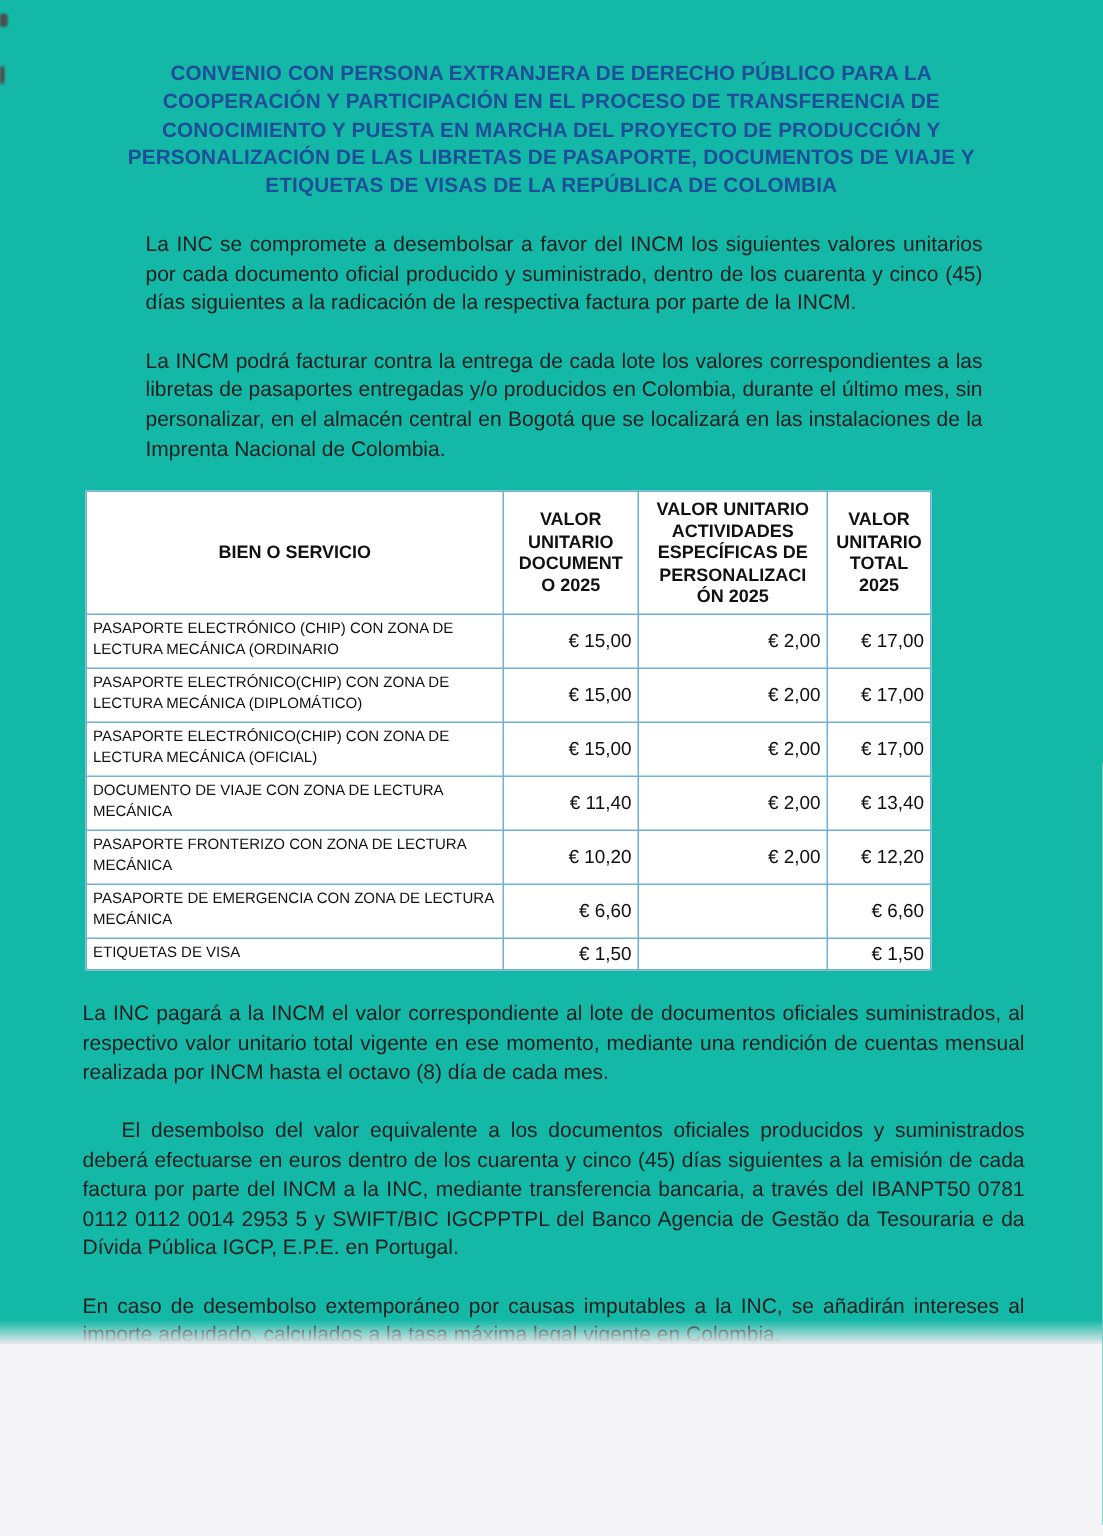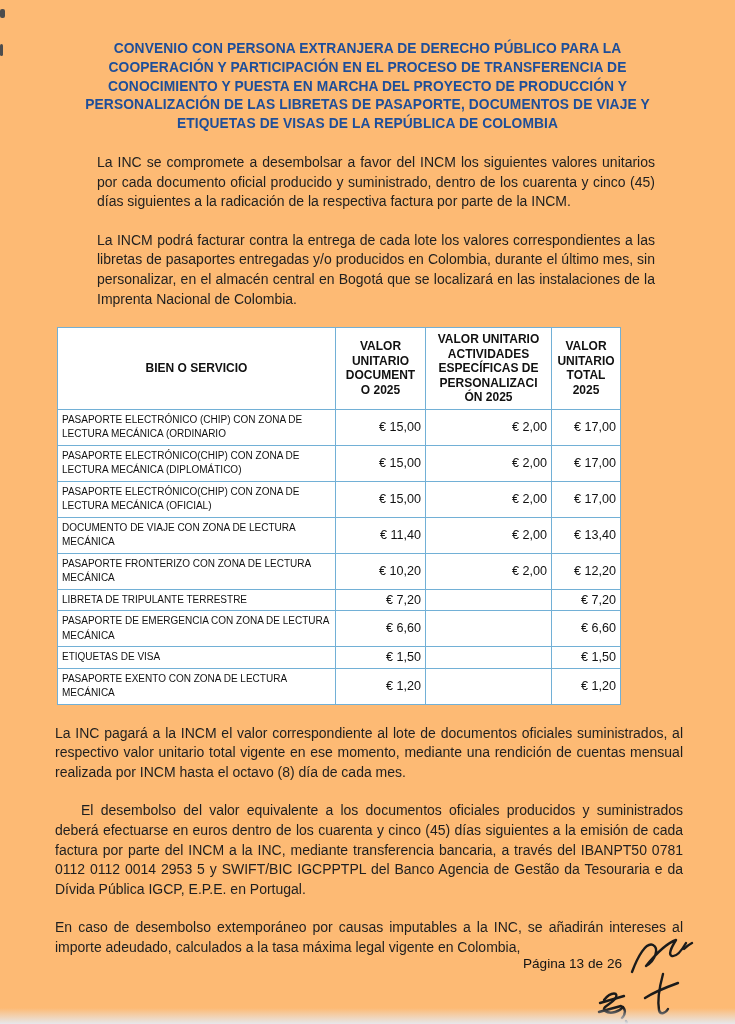--- a/index.html
+++ b/index.html
@@ -9,22 +9,22 @@
   }
   *{box-sizing:border-box;}
   html,body{margin:0;padding:0;}
   body{
     width:735px;height:1024px;
     font-family:"Liberation Sans", sans-serif;
     background:#f4f4f6;
   }
   .page{
     position:relative;
-    width:735px;height:1024px;
-    background:#fdba74;
+    width:735px;height:896px;
+    background:#14b8a6;
     overflow:hidden;
   }
   .page::after{ 
     content:"";position:absolute;left:0;right:0;bottom:0;height:16px;
     background:linear-gradient(to bottom, rgba(230,230,234,0), #e7e8ec);
     pointer-events:none;
   }
   .artifact{
     position:absolute;background:#4d4d4d;border-radius:2px;filter:blur(.6px);
   }
@@ -167,42 +167,30 @@
           <td>€ 2,00</td>
           <td>€ 13,40</td>
         </tr>
         <tr>
           <td>PASAPORTE FRONTERIZO CON ZONA DE LECTURA MECÁNICA</td>
           <td>€ 10,20</td>
           <td>€ 2,00</td>
           <td>€ 12,20</td>
         </tr>
         <tr>
-          <td>LIBRETA DE TRIPULANTE TERRESTRE</td>
-          <td>€ 7,20</td>
-          <td></td>
-          <td>€ 7,20</td>
-        </tr>
-        <tr>
           <td>PASAPORTE DE EMERGENCIA CON ZONA DE LECTURA MECÁNICA</td>
           <td>€ 6,60</td>
           <td></td>
           <td>€ 6,60</td>
         </tr>
         <tr>
           <td>ETIQUETAS DE VISA</td>
           <td>€ 1,50</td>
           <td></td>
           <td>€ 1,50</td>
-        </tr>
-        <tr>
-          <td>PASAPORTE EXENTO CON ZONA DE LECTURA MECÁNICA</td>
-          <td>€ 1,20</td>
-          <td></td>
-          <td>€ 1,20</td>
         </tr>
       </tbody>
   </table>
 
   <p class="para full-block">La INC pagará a la INCM el valor correspondiente al lote de documentos oficiales suministrados, al respectivo valor unitario total vigente en ese momento, mediante una rendición de cuentas mensual realizada por INCM hasta el octavo (8) día de cada mes.</p>
   <p class="para full-block first-line-indent">El desembolso del valor equivalente a los documentos oficiales producidos y suministrados deberá efectuarse en euros dentro de los cuarenta y cinco (45) días siguientes a la emisión de cada factura por parte del INCM a la INC, mediante transferencia bancaria, a través del IBANPT50 0781 0112 0112 0014 2953 5 y SWIFT/BIC IGCPPTPL del Banco Agencia de Gestão da Tesouraria e da Dívida Pública IGCP, E.P.E. en Portugal.</p>
   <p class="para full-block">En caso de desembolso extemporáneo por causas imputables a la INC, se añadirán intereses al importe adeudado, calculados a la tasa máxima legal vigente en Colombia,</p>
 
   <div class="footer">
     <span>Página</span>

